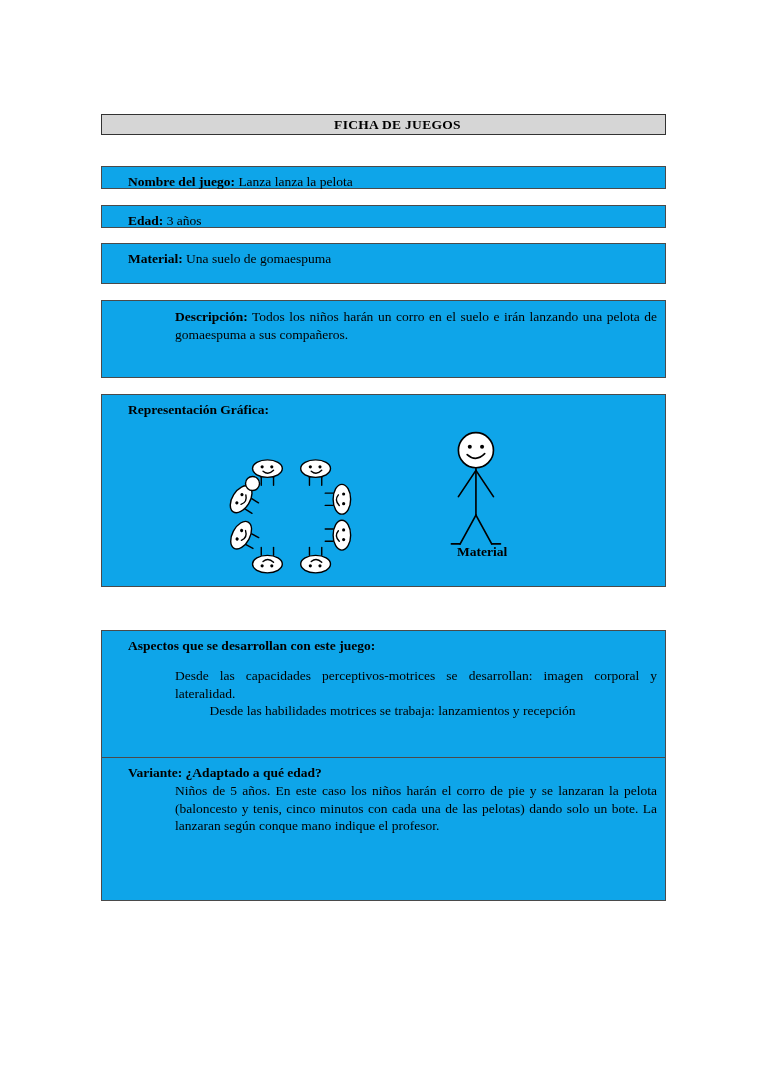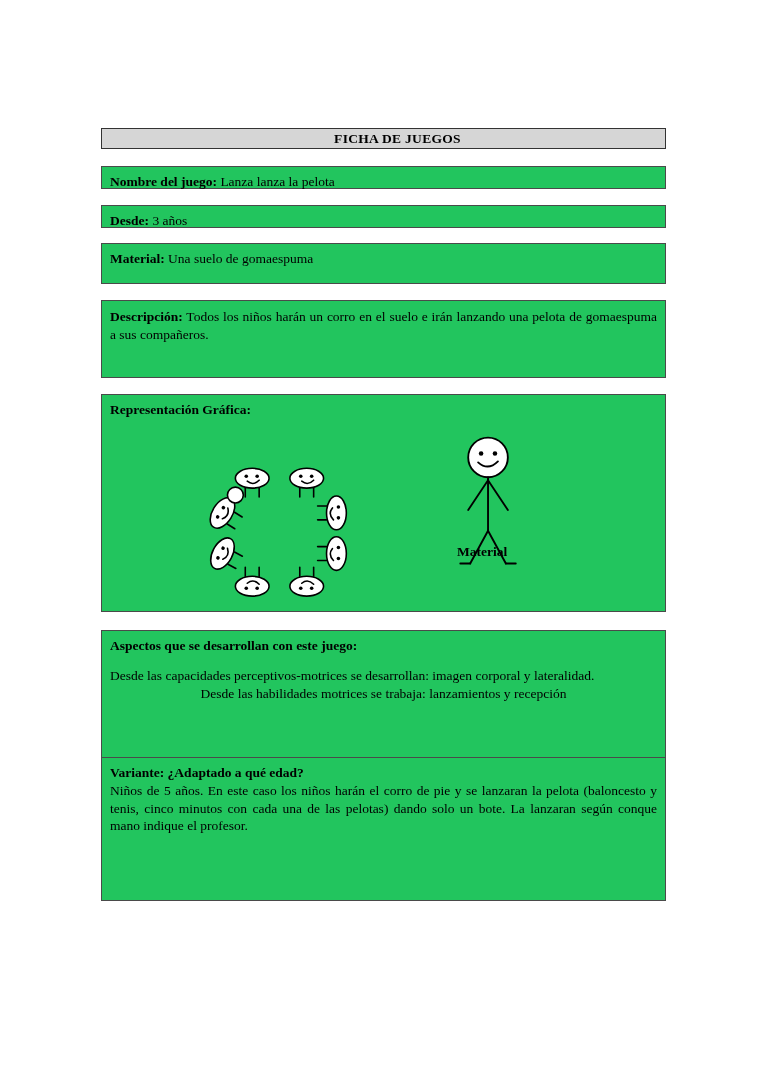--- a/index.html
+++ b/index.html
@@ -24,27 +24,28 @@
     height: 1087px;
   }
 
   
   .box {
     position: absolute;
     left: 101px;
     width: 565px;
     box-sizing: border-box;
     border: 1px solid #4a4a4a;
-    background: #22c55e;
+    background: #0ea5e9;
+    padding-left: 18px;
   }
 
   .title-bar {
     position: absolute;
     left: 101px;
-    top: 128px;
+    top: 114px;
     width: 565px;
     height: 21px;
     box-sizing: border-box;
     border: 1px solid #333333;
     background: #d6d6d6;
     text-align: center;
     font-weight: bold;
     font-size: 13.5px;
     line-height: 19px;
     letter-spacing: 0.3px;
@@ -64,28 +65,29 @@
   }
 
   .para {
     font-size: 13.5px;
     line-height: 17.5px;
     padding: 0 8px;
     margin: 0;
   }
   .para-just {
     text-align: justify;
+    margin-left: 47px;
   }
 
   
   #box-nombre      { top: 166px;  height: 23px; }
   #box-edad        { top: 205px;  height: 23px; }
   #box-material    { top: 243px;  height: 41px; }
   #box-descripcion { top: 300px;  height: 78px; }
-  #box-grafica     { top: 394px;  height: 218px; }
+  #box-grafica     { top: 394px;  height: 193px; }
   #box-aspectos    { top: 630px;  height: 131px; }
   #box-variante    { top: 757px;  height: 144px; }
 
   #box-descripcion .para-just { padding-top: 7px; }
 
   .grafica-head {
     font-weight: bold;
     font-size: 13.5px;
     padding: 7px 8px 0 8px;
   }
@@ -130,21 +132,21 @@
 
   <div class="box" id="box-nombre">
     <div class="field-line">
       <span class="lbl">Nombre del juego:</span>
       <span class="val">Lanza lanza la pelota</span>
     </div>
   </div>
 
   <div class="box" id="box-edad">
     <div class="field-line">
-      <span class="lbl">Desde:</span>
+      <span class="lbl">Edad:</span>
       <span class="val">3 años</span>
     </div>
   </div>
 
   <div class="box" id="box-material">
     <div class="field-line">
       <span class="lbl">Material:</span>
       <span class="val">Una suelo de gomaespuma</span>
     </div>
   </div>

